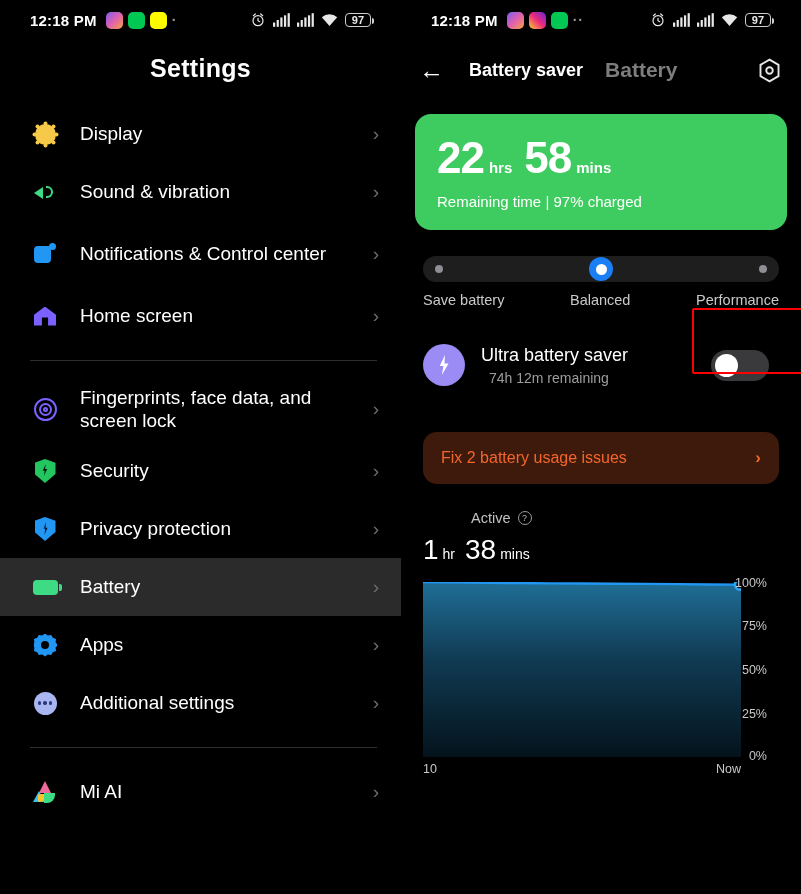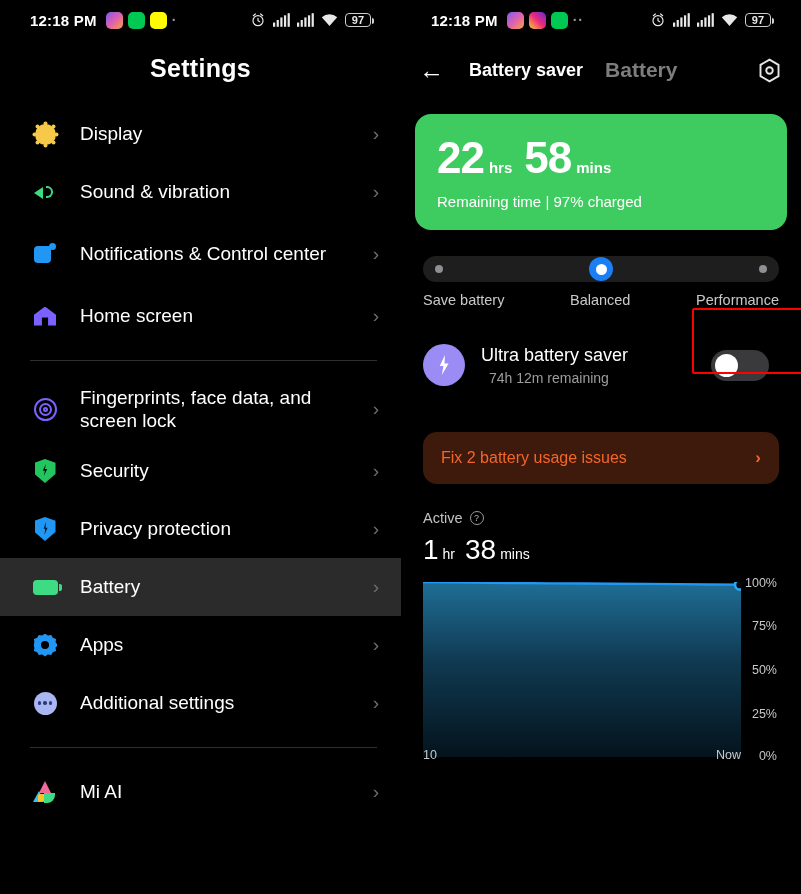--- a/index.html
+++ b/index.html
@@ -103,30 +103,30 @@
   .toggle{ margin-left:auto; width:58px;height:31px;border-radius:16px;background:#3a3a3c;position:relative;margin-right:10px; }
   .toggle i{ position:absolute; left:4px; top:4px; width:23px;height:23px;border-radius:50%;background:#fff; }
   .redbox{ position:absolute; left:269px; top:-32px; width:122px; height:66px; border:2px solid #ff0000; border-radius:2px; pointer-events:none; }
 
   .fixbar{ margin:42px 22px 0 22px; background:#3d1a0c; border-radius:14px; height:52px; display:flex; align-items:center; padding:0 18px; }
   .fixbar-t{ color:#f4662a; font-size:16px; font-weight:500; }
   .fixbar-c{ margin-left:auto; color:#f4662a; font-size:17px; font-weight:600; }
 
   .active-wrap{ margin:26px 22px 0 22px; }
   .act-row{ display:flex; align-items:center; gap:7px; }
-  .act-lbl{ font-size:14.5px; color:#c2c2c2; }
+  .act-lbl{ font-size:14.5px; color:#c2c2c2;margin-left:48px; }
   .qmark{ width:14px;height:14px;border-radius:50%;border:1.3px solid #9a9a9a;font-size:9px;color:#b5b5b5;display:flex;align-items:center;justify-content:center; }
   .act-val{ display:flex; align-items:baseline; margin-top:8px; }
   .act-big{ font-size:28px; font-weight:500; }
   .act-unit{ font-size:14px; margin:0 10px 0 4px; }
 
   .chart-wrap{ position:relative; margin:16px 22px 0 22px; height:200px; }
   .chart-area{ position:absolute; left:0; top:0; width:318px; height:175px; }
   .yaxis{ position:absolute; right:0; top:0; width:46px; height:175px; }
-  .ylab{ position:absolute; right:2px; font-size:12.5px; color:#c8c8c8; }
+  .ylab{ position:absolute; right:12px; font-size:12.5px; color:#c8c8c8; }
   .xaxis{ position:absolute; left:0; bottom:0; width:318px; display:flex; justify-content:space-between; font-size:12.5px; color:#c8c8c8; }
 </style>
 </head>
 <body>
 
 <div class="screen">
 
   <div class="pane-left">
 
     <div class="statusbar">
@@ -403,20 +403,20 @@
       </svg>
 
       <div class="yaxis">
         <span class="ylab" style="top:-6px">100%</span>
         <span class="ylab" style="top:37px">75%</span>
         <span class="ylab" style="top:81px">50%</span>
         <span class="ylab" style="top:125px">25%</span>
         <span class="ylab" style="top:167px">0%</span>
       </div>
 
-      <div class="xaxis" style="bottom:20px">
+      <div class="xaxis" style="bottom:6px">
         <span>10</span>
         <span>Now</span>
       </div>
     </div>
 
   </div>
 </div>
 
 </body></html>

